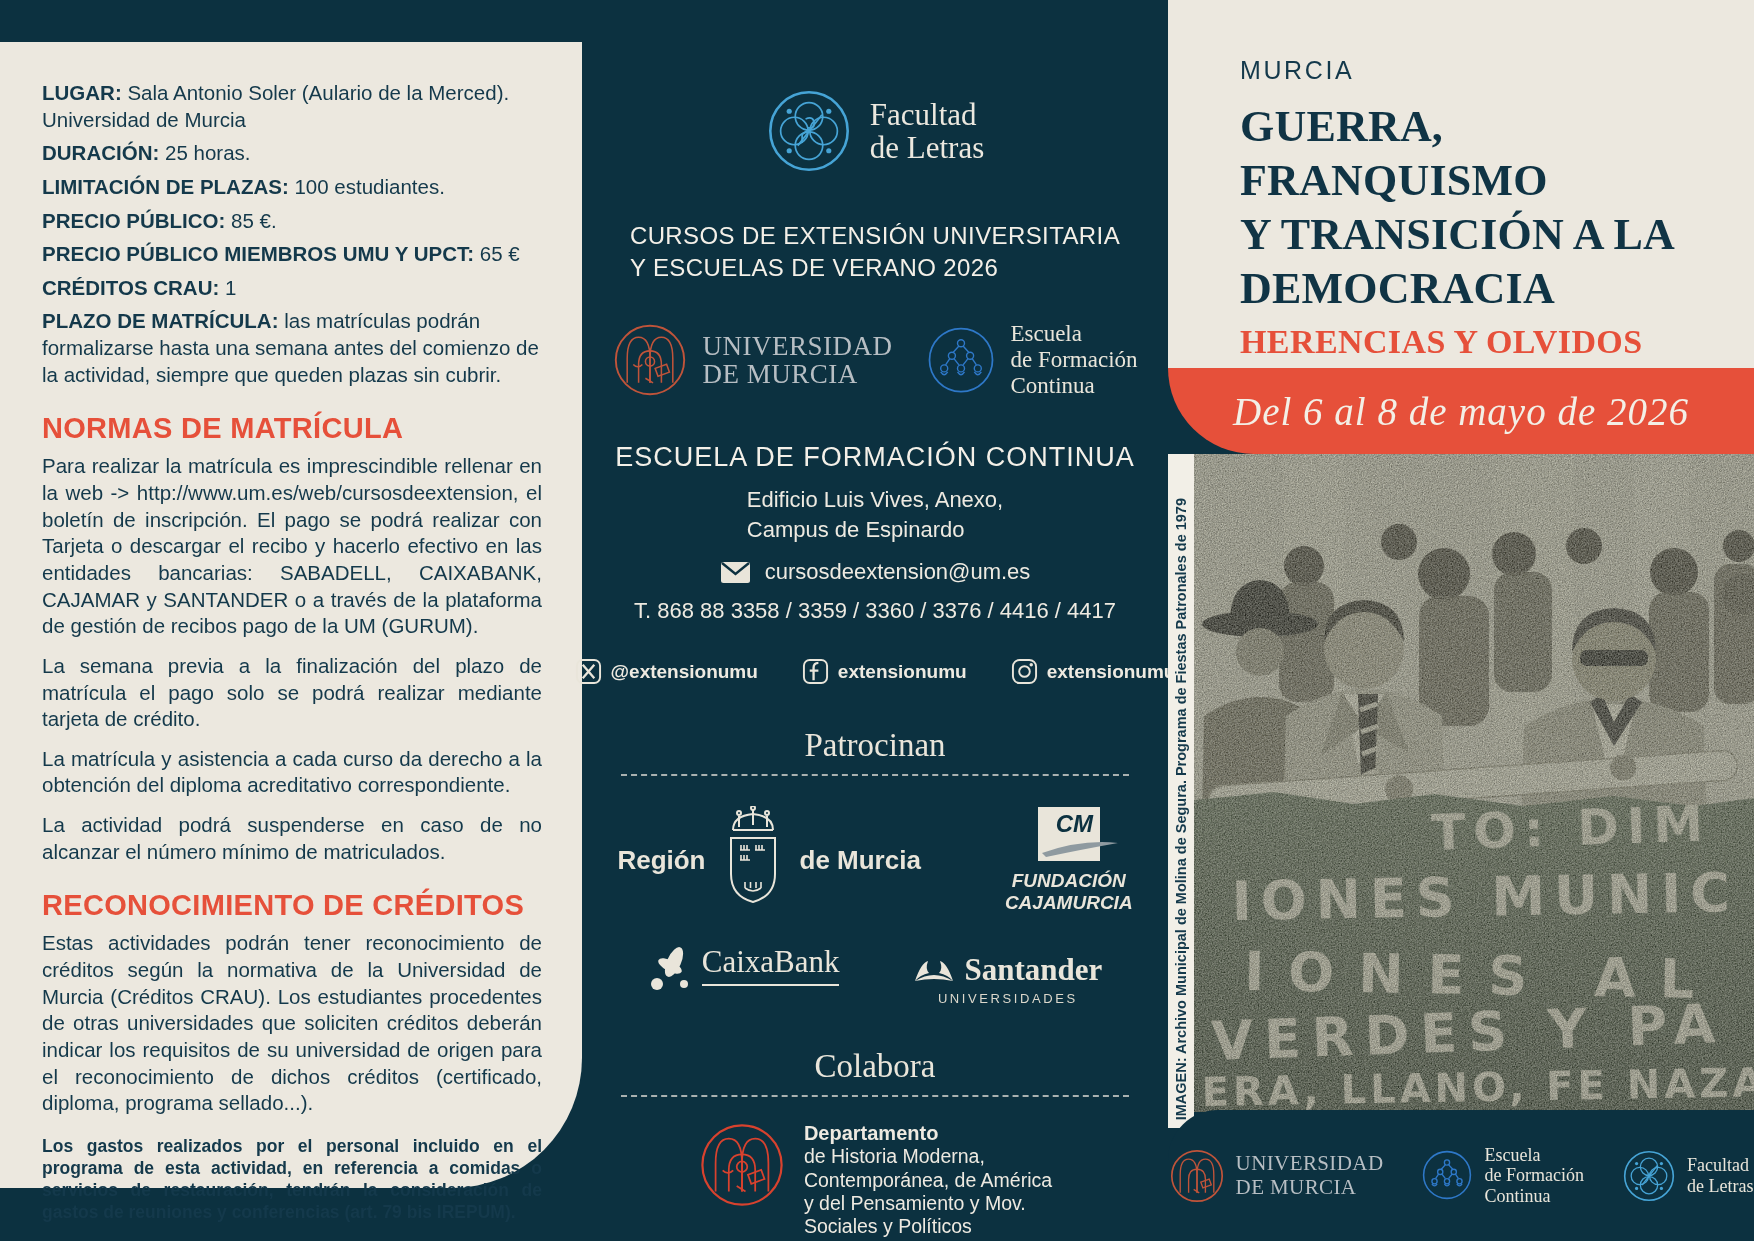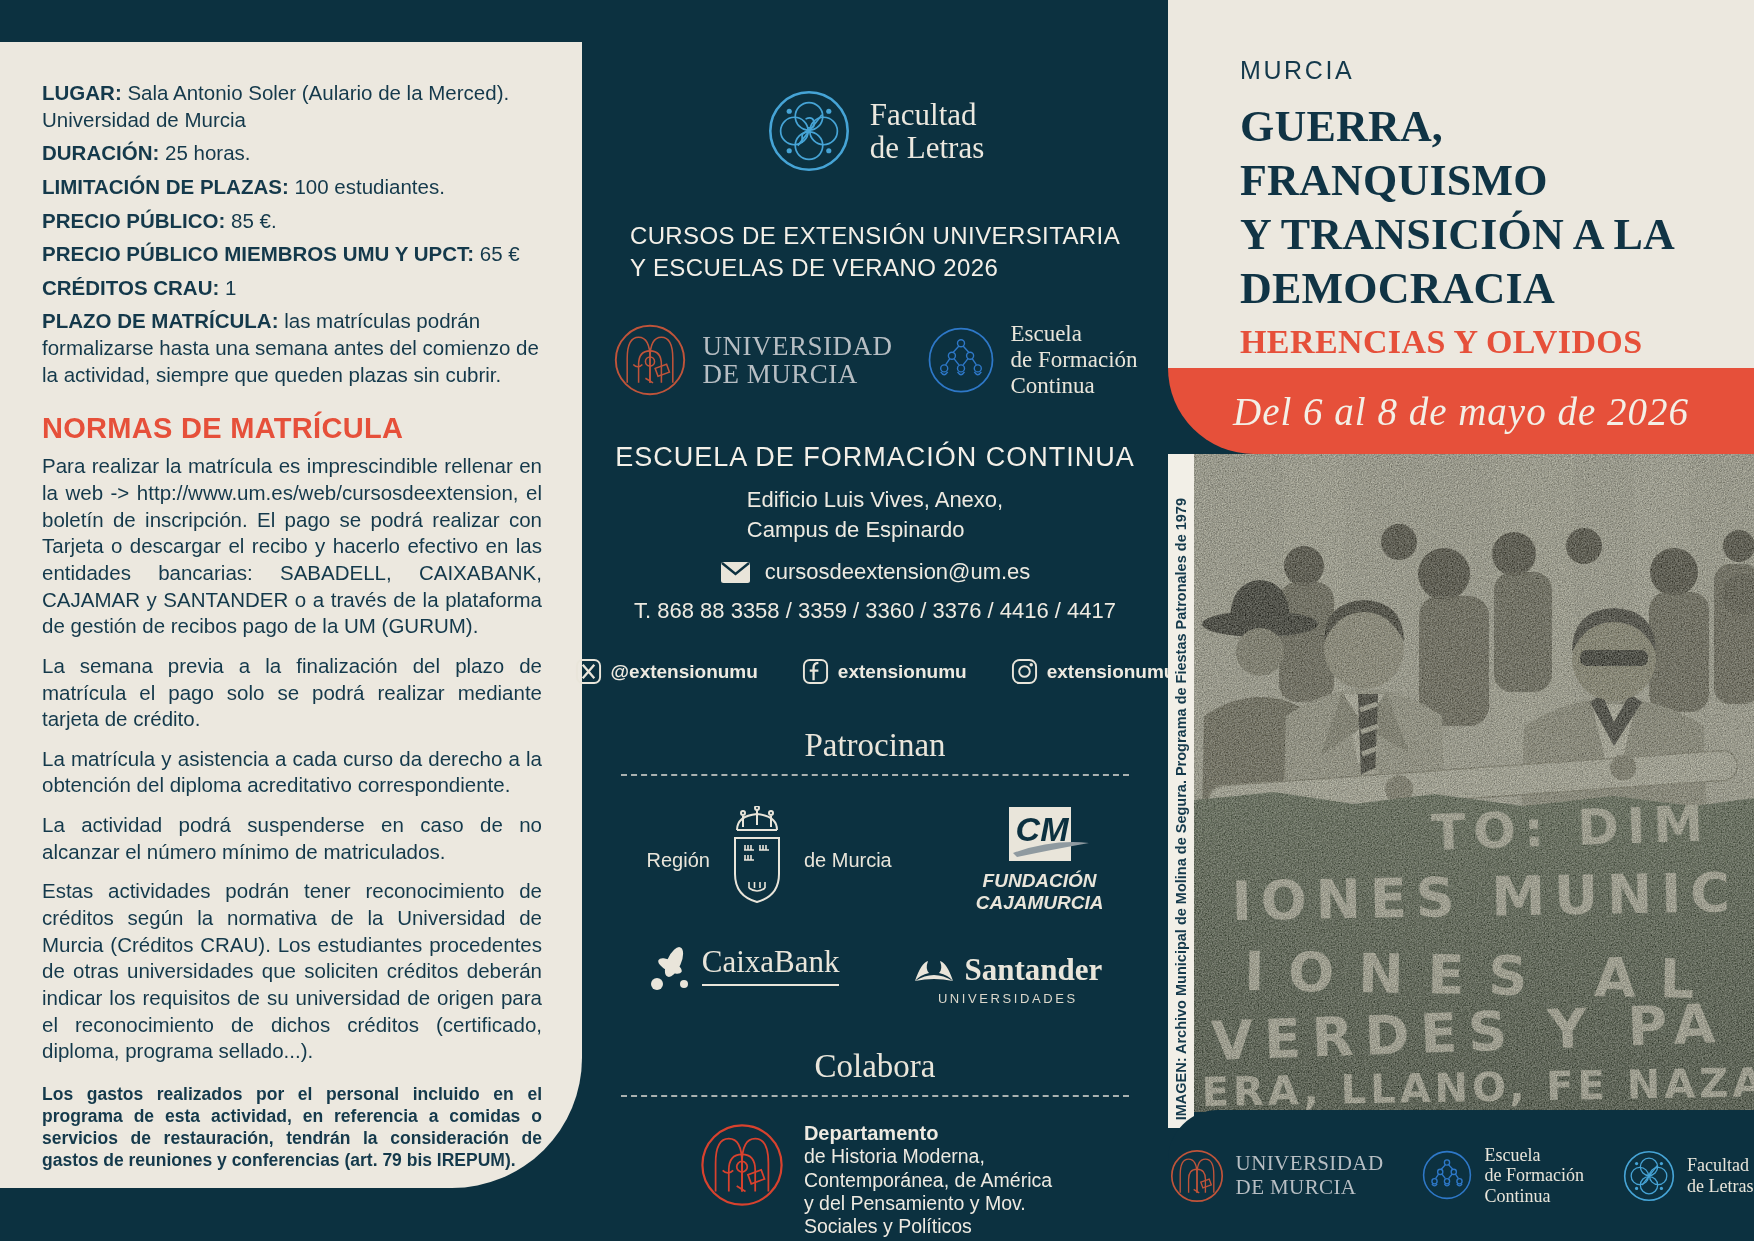--- a/index.html
+++ b/index.html
@@ -29,24 +29,24 @@
   .divider-blue { margin-top:17px; width:508px; height:2px; background:#2a62c8; }
   .divider-dashed { margin-top:10px; width:508px; border-top:2px dashed rgba(236,232,223,.7); }
   .school-heading { margin-top:17px; font-size:27px; letter-spacing:1px; color:#f4f0e8; }
   .addr { margin-top:12px; font-size:22px; line-height:1.4; color:#eeeae1; }
   .email-row { margin-top:13px; display:flex; align-items:center; gap:14px; font-size:22px; color:#eeeae1; }
   .phone { margin-top:13px; font-size:22px; color:#eeeae1; }
   .social-row { margin-top:17px; display:flex; align-items:center; gap:44px; }
   .social-item { display:flex; align-items:center; gap:9px; font-size:19px; font-weight:700; color:#eeeae1; }
   .section-word { margin-top:42px; font-family:"Liberation Serif",serif; font-size:33px; color:#e9e5da; }
   .sponsor-row1 { margin-top:30px; display:flex; align-items:center; justify-content:center; gap:84px; }
-  .region-group { display:flex; align-items:center; gap:10px; font-size:20px; font-weight:400; color:#e9e5da; }
+  .region-group { display:flex; align-items:center; gap:10px; font-size:26px; font-weight:700; color:#e9e5da; }
   .cm-group { display:flex; flex-direction:column; align-items:center; }
   .cm-box { position:relative; width:62px; height:54px; background:#e9e5da; }
-  .cm-box span { position:absolute; left:7px; top:3px; font-size:34px; font-weight:800; font-style:italic; color:#0c3140; }
+  .cm-box span { position:absolute; left:18px; top:3px; font-size:24px; font-weight:800; font-style:italic; color:#0c3140; }
   .cm-text { margin-top:9px; font-size:19px; font-weight:800; font-style:italic; line-height:1.12; color:#e9e5da; text-align:center; }
   .sponsor-row2 { margin-top:30px; display:flex; align-items:flex-start; justify-content:center; gap:74px; }
   .caixa-group { display:flex; align-items:flex-start; gap:10px; }
   .caixa-name { font-family:"Liberation Serif",serif; font-size:31px; color:#e9e5da; border-bottom:2px solid #e9e5da; padding-bottom:4px; }
   .sant-group { display:flex; flex-direction:column; align-items:center;margin-top:8px; }
   .sant-top { display:flex; align-items:center; gap:9px; }
   .sant-name { font-family:"Liberation Serif",serif; font-size:31px; font-weight:700; color:#e9e5da; }
   .sant-sub { margin-top:3px; font-size:13px; letter-spacing:2.6px; color:#dcd8cc; }
   .dept-row { margin-top:24px; display:flex; align-items:flex-start; gap:18px; }
   .dept-text { text-align:left; font-size:19.5px; line-height:1.2; color:#eeeae1; }
@@ -84,20 +84,21 @@
     <p class="detail"><b>PRECIO PÚBLICO MIEMBROS UMU Y UPCT:</b> <span>65 €</span></p>
     <p class="detail"><b>CRÉDITOS CRAU:</b> <span>1</span></p>
     <p class="detail"><b>PLAZO DE MATRÍCULA:</b> <span>las matrículas podrán formalizarse hasta una semana antes del comienzo de la actividad, siempre que queden plazas sin cubrir.</span></p>
 
     <h2 class="sec-title">NORMAS DE MATRÍCULA</h2>
     <p class="para">Para realizar la matrícula es imprescindible rellenar en la web -&gt; http://www.um.es/web/cursosdeextension, el boletín de inscripción. El pago se podrá realizar con Tarjeta o descargar el recibo y hacerlo efectivo en las entidades bancarias: SABADELL, CAIXABANK, CAJAMAR y SANTANDER o a través de la plataforma de gestión de recibos pago de la UM (GURUM).</p>
     <p class="para">La semana previa a la finalización del plazo de matrícula el pago solo se podrá realizar mediante tarjeta de crédito.</p>
     <p class="para">La matrícula y asistencia a cada curso da derecho a la obtención del diploma acreditativo correspondiente.</p>
     <p class="para">La actividad podrá suspenderse en caso de no alcanzar el número mínimo de matriculados.</p>
 
+    <h2 class="sec-title">RECONOCIMIENTO DE CRÉDITOS</h2>
     <p class="para">Estas actividades podrán tener reconocimiento de créditos según la normativa de la Universidad de Murcia (Créditos CRAU). Los estudiantes procedentes de otras universidades que soliciten créditos deberán indicar los requisitos de su universidad de origen para el reconocimiento de dichos créditos (certificado, diploma, programa sellado...).</p>
 
     <p class="footnote">Los gastos realizados por el personal incluido en el programa de esta actividad, en referencia a comidas o servicios de restauración, tendrán la consideración de gastos de reuniones y conferencias (art. 79 bis IREPUM).</p>
   </div>
 
   <div class="center-panel">
 
     <div class="fdl-row">
       <svg width="86" height="86" viewBox="-50 -50 100 100">
         <circle r="45" fill="none" stroke="#46a4d6" stroke-width="3"></circle>

